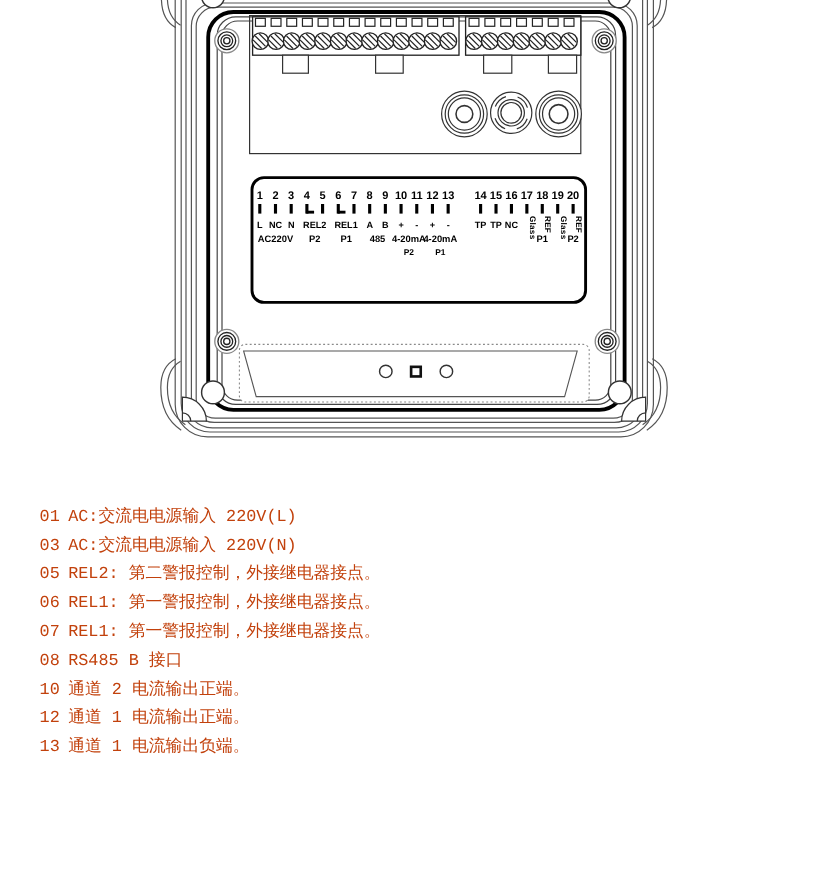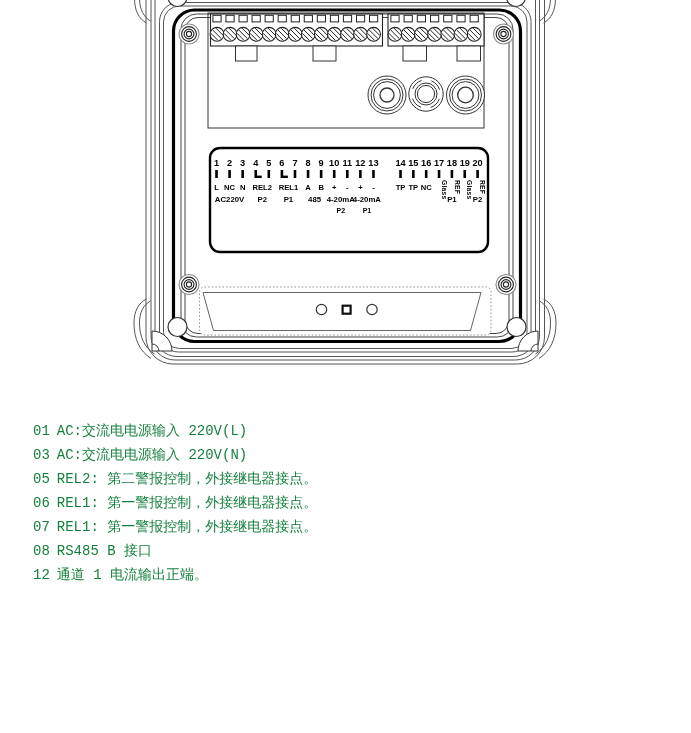--- a/index.html
+++ b/index.html
@@ -1,20 +1,20 @@
 <!DOCTYPE html>
 <html><head>
 <meta charset="utf-8">
 <style>
   html,body{margin:0;padding:0;background:#fff;}
   .page{position:relative;width:691px;height:733px;background:#fff;overflow:hidden;
         font-family:"Liberation Sans",sans-serif;}
   svg{position:absolute;left:0;top:0;}
   svg text{fill:#000;font-family:"Liberation Sans",sans-serif;font-weight:bold;}
-  .legend{position:absolute;left:33px;top:419px;color:#15803d;
+  .legend{position:absolute;left:33px;top:419px;color:#c2410c;
           font-family:"Liberation Mono","DejaVu Sans Mono",monospace;
           font-size:14px;line-height:24px;}
   .legend-line{height:24px;white-space:pre;}
   .legend-line .num{margin-right:7px;}
 </style>
 </head>
 <body>
 
 <div class="page">
 
@@ -309,15 +309,17 @@
     </g>
   </svg>
 
   <div id="legend" class="legend">
       <div class="legend-line"><span class="num">01</span><span>AC:交流电电源输入 220V(L)</span></div>
       <div class="legend-line"><span class="num">03</span><span>AC:交流电电源输入 220V(N)</span></div>
       <div class="legend-line"><span class="num">05</span><span>REL2: 第二警报控制，外接继电器接点。</span></div>
       <div class="legend-line"><span class="num">06</span><span>REL1: 第一警报控制，外接继电器接点。</span></div>
       <div class="legend-line"><span class="num">07</span><span>REL1: 第一警报控制，外接继电器接点。</span></div>
       <div class="legend-line"><span class="num">08</span><span>RS485 B 接口</span></div>
+      <div class="legend-line"><span class="num">10</span><span>通道 2 电流输出正端。</span></div>
       <div class="legend-line"><span class="num">12</span><span>通道 1 电流输出正端。</span></div>
+      <div class="legend-line"><span class="num">13</span><span>通道 1 电流输出负端。</span></div>
     </div>
 </div>
 
 </body></html>

